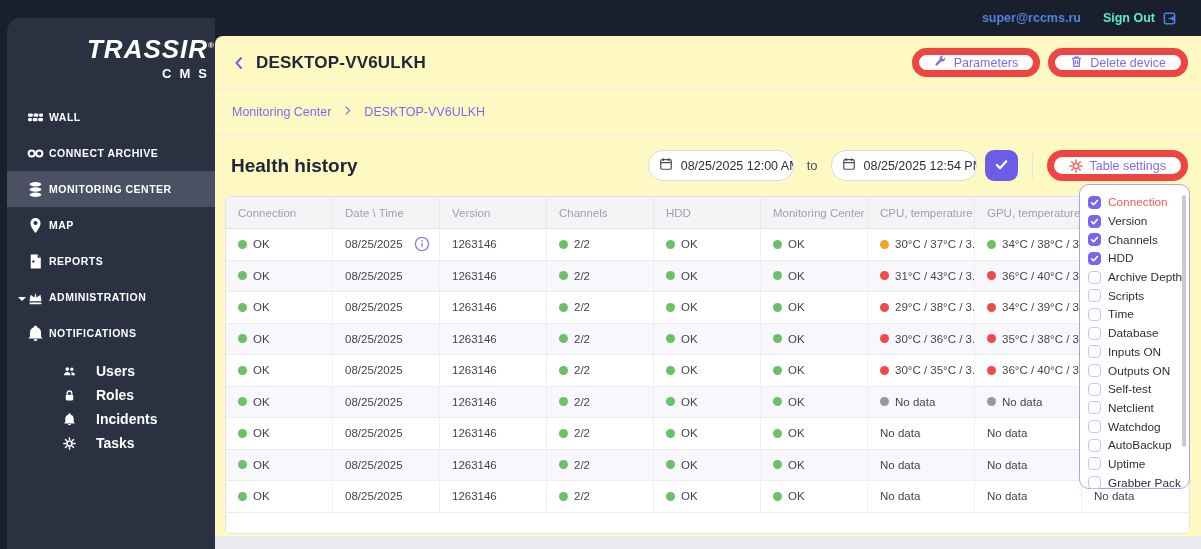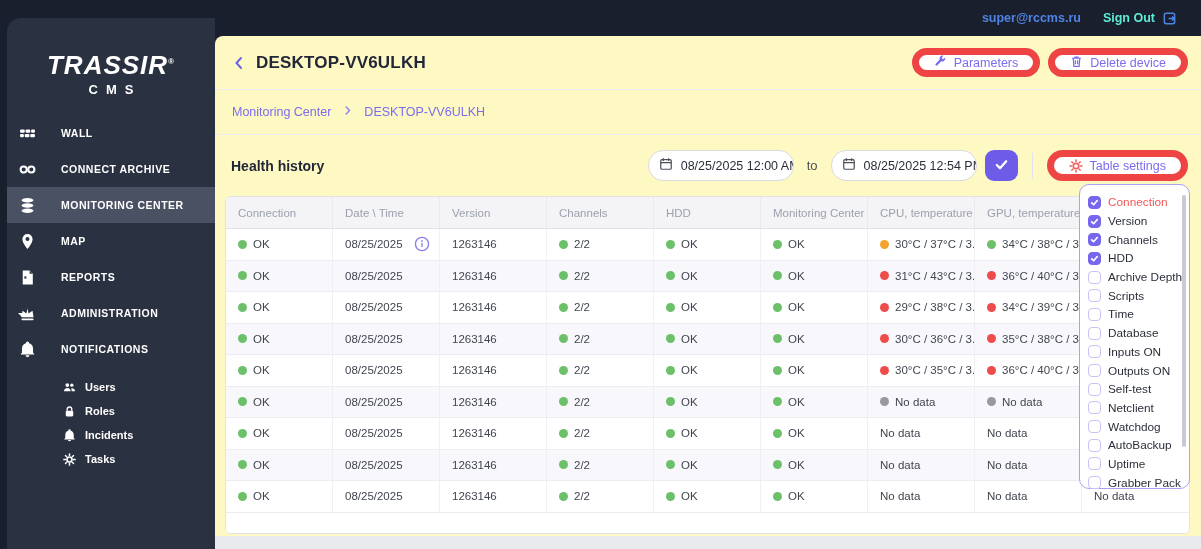--- a/index.html
+++ b/index.html
@@ -11,54 +11,54 @@
   }
   
   .topbar { position:absolute; top:0; left:0; width:1201px; height:36px;
     display:flex; align-items:center; justify-content:flex-end; gap:22px;
     padding-right:24px; color:#4f83e3; font-size:12.5px; font-weight:bold; }
   .signout { display:flex; align-items:center; gap:7px; cursor:pointer; color:#5eead4; }
   .topbar svg { display:block; }
   
   .sidebar { position:absolute; left:7px; top:18px; width:208px; height:531px;
     background:#2a3140; border-top-left-radius:14px; color:#fff; }
-  .logo-wrap { padding-top:32px; text-align:center; }
+  .logo-wrap { padding-top:16px; text-align:right; }
   .logo-text { font-size:26px; font-weight:bold; font-style:italic; letter-spacing:1px; color:#fff; }
   .logo-text sup { font-size:8px; }
   .logo-sub { font-size:13px; font-weight:bold; letter-spacing:8px; padding-left:8px; margin-top:1px; }
   .side-menu { margin-top:18px; }
   .side-item { position:relative; height:36px; display:flex; align-items:center;
-    padding-left:12px; gap:25px; font-size:10.5px; font-weight:bold; letter-spacing:.5px;
+    padding-left:20px; gap:5px; font-size:10.5px; font-weight:bold; letter-spacing:.5px;
     cursor:pointer; }
   .side-item.active { background:#4a5162; }
   .side-item .caret { position:absolute; left:11px; top:14px; }
   .icon16 { width:17px; height:17px; flex:none; display:flex; align-items:center; justify-content:center; }
   .icon16 svg { width:17px; height:17px; display:block; }
   .submenu { margin-top:8px; }
-  .sub-item { height:24px; display:flex; align-items:center; padding-left:56px; gap:9px;
-    font-size:11px; font-weight:bold; cursor:pointer; }
+  .sub-item { height:24px; display:flex; align-items:center; padding-left:56px; gap:20px;
+    font-size:14px; font-weight:bold; cursor:pointer; }
   .icon13 { width:13px; height:13px; flex:none; display:flex; align-items:center; justify-content:center; }
   .icon13 svg { width:13px; height:13px; display:block; }
   
   .main { position:absolute; left:215px; top:36px; width:986px; height:500px;
     background:#fef9c3; border-top-left-radius:8px; }
   .bottom-strip { position:absolute; left:215px; top:536px; width:986px; height:13px; background:#e9eaee; }
   .header-row { height:54px; display:flex; align-items:center; padding:0 13px 0 16px;
     border-bottom:1px solid #ededf1; }
   .back-chevron { margin-right:9px; cursor:pointer; display:flex; }
   .page-title { font-size:17px; font-weight:bold; color:#222738; letter-spacing:.2px; }
   .header-actions { margin-left:auto; display:flex; gap:8px; }
   .btn-outline { height:29px; padding:0 15px; border:7px solid #ef4444; border-radius:15px;
     color:#7b6cf0; font-size:12.5px; display:flex; align-items:center; gap:7px;
     background:#fff; cursor:pointer; font-family:"Liberation Sans", sans-serif; }
   .breadcrumb-row { height:45px; display:flex; align-items:center; gap:11px;
     padding-left:17px; border-bottom:1px solid #ededf1; font-size:12.5px; color:#7b6cf0; }
   .crumb { cursor:pointer; }
   .toolbar-row { height:61px; display:flex; align-items:center; padding:0 13px 0 16px; }
-  .heading { font-size:14px; font-weight:bold; color:#222738; }
+  .heading { font-size:19px; font-weight:bold; color:#222738; }
   .controls { margin-left:auto; display:flex; align-items:center; gap:8px; }
   .date-input { width:146px; height:31px; border:1px solid #d9d9e0; border-radius:15px;
     display:flex; align-items:center; gap:8px; padding:0 10px; font-size:12.5px;
     color:#2b2f3a; overflow:hidden; white-space:nowrap; cursor:text; background:#fff; }
   .to-label { font-size:13px; color:#4a4f5a; margin:12px 5px; }
   .apply-btn { width:33px; height:31px; background:#6c5ce7; border:none; border-radius:9px;
     display:flex; align-items:center; justify-content:center; cursor:pointer; }
   .vdivider { width:1px; height:26px; background:#e3e3ea; margin:0 6px; }
   .settings-btn { height:31px; border-radius:16px; }
   .settings-btn .gear { color:#ee6666; display:flex; }

